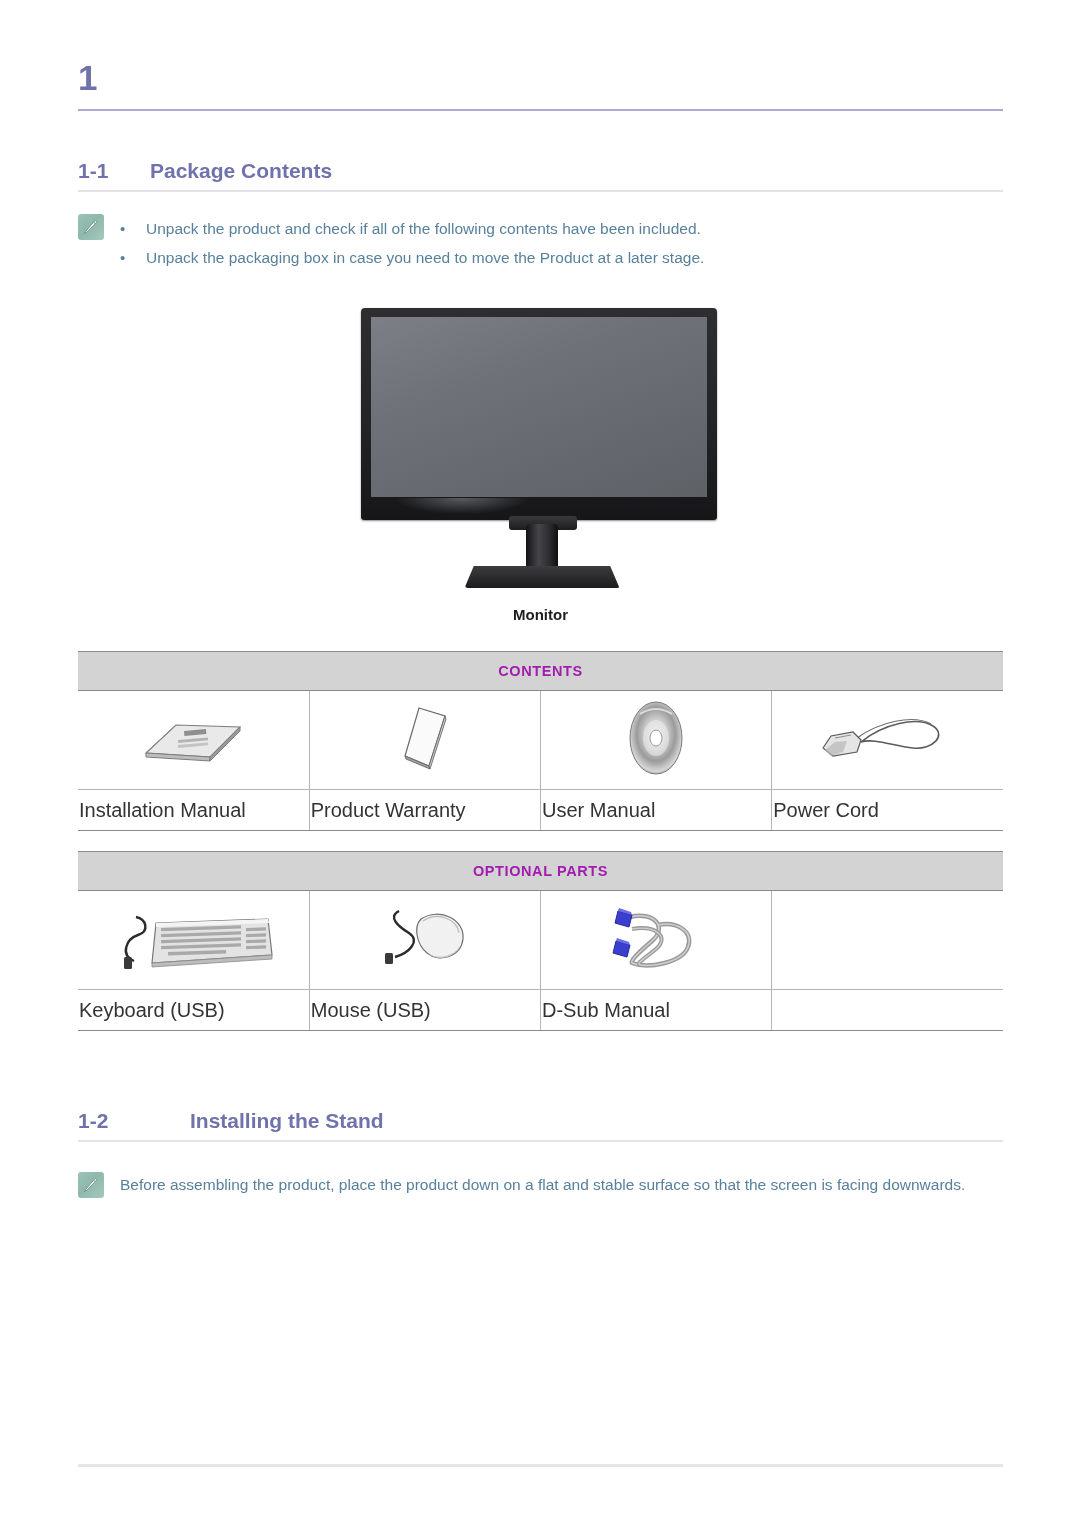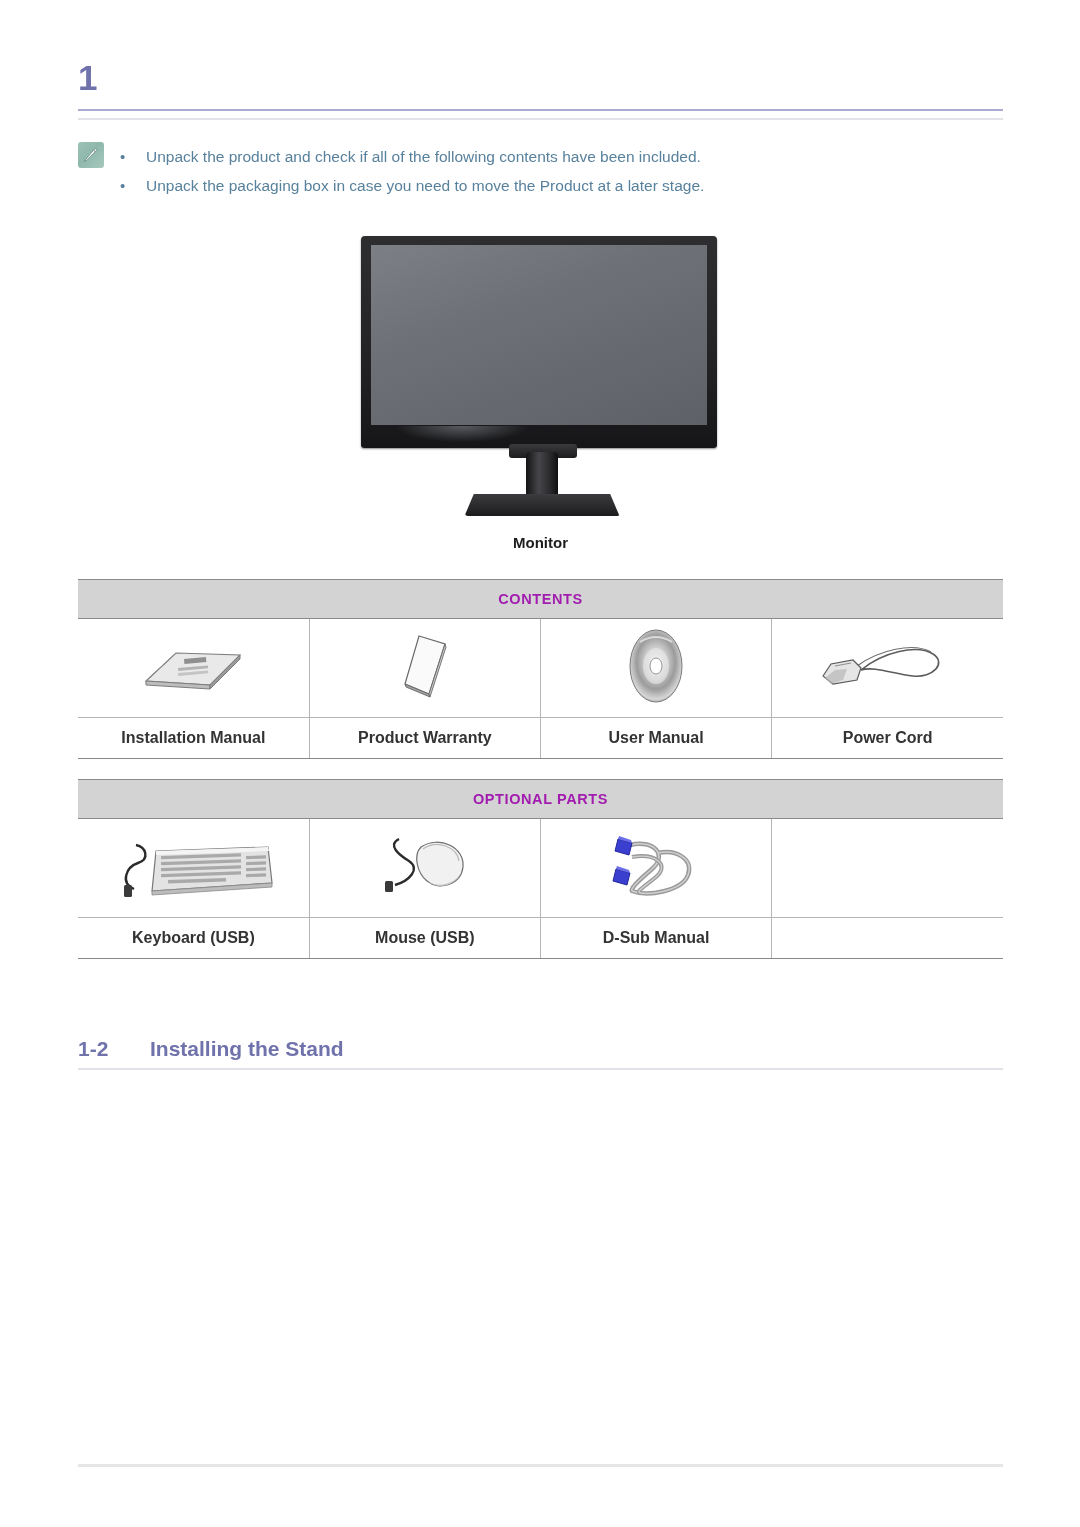--- a/index.html
+++ b/index.html
@@ -57,21 +57,21 @@
     font-weight: bold;
   }
   .section-num { width: 72px; flex: none; }
   .section-rule {
     margin-top: 7px;
     height: 2px;
     background: #e2e2ea;
     width: 925px;
   }
   .sec-1-1 { margin-top: 48px; }
-  .sec-1-2 { margin-top: 0px; }
+  .sec-1-2 { margin-top: 0px; gap: 40px; }
 
   
   .note {
     display: flex;
     align-items: flex-start;
   }
   .note-icon {
     flex: none;
     width: 26px;
     height: 26px;
@@ -194,25 +194,23 @@
     border-right: 1px solid #b5b5b5;
     border-bottom: 1px solid #b5b5b5;
     text-align: center;
     vertical-align: middle;
   }
   .parts-table .img-row td:last-child { border-right: none; }
   .parts-table .lbl-row td {
     height: 38px;
     border-right: 1px solid #b5b5b5;
     border-bottom: 1.5px solid #8a8a8a;
-    text-align: center;
     vertical-align: middle;
-    font-size: 16px;
+    font-size: 20px;
     color: #333333;
-    font-weight: bold;
   }
   .parts-table .lbl-row td:last-child { border-right: none; }
 
   .tbl-contents { margin-top: 28px; }
   .tbl-optional { margin-top: 20px; }
 
   .cell-img { display: inline-block; line-height: 0; }
 
   
   .footer-rule {
@@ -232,20 +230,24 @@
 <body>
 
 <div class="page">
   <div class="content">
 
     <div class="chapter">
       <span class="chapter-num">1</span>
     </div>
     <div class="chapter-rule"></div>
 
+    <div class="section sec-1-1">
+      <span class="section-num">1-1</span>
+      <span>Package Contents</span>
+    </div>
     <div class="section-rule"></div>
 
     <div class="note note-1">
       <span class="note-icon">
         <svg width="18" height="18" viewBox="0 0 18 18" aria-hidden="true">
           <path d="M3.2 14.1 L2.4 15.6 L4.0 14.9 L13.2 5.7 L11.6 4.1 Z" fill="#ffffff" stroke="#6d8f85" stroke-width="0.9" stroke-linejoin="round"></path>
           <path d="M11.6 4.1 L13.2 5.7 L14.4 4.5 C14.9 4.0 14.9 3.3 14.4 2.9 C14.0 2.4 13.3 2.4 12.8 2.9 Z" fill="#e8f0ed" stroke="#6d8f85" stroke-width="0.9" stroke-linejoin="round"></path>
           <path d="M3.2 14.1 L4.0 14.9" stroke="#6d8f85" stroke-width="0.9"></path>
         </svg>
       </span>
@@ -411,17 +413,27 @@
       </table>
 
     <div class="spacer-1-2"></div>
 
     <div class="section sec-1-2">
       <span class="section-num">1-2</span>
       <span>Installing the Stand</span>
     </div>
     <div class="section-rule"></div>
 
+    <div class="note note-2">
+      <span class="note-icon">
+        <svg width="18" height="18" viewBox="0 0 18 18" aria-hidden="true">
+          <path d="M3.2 14.1 L2.4 15.6 L4.0 14.9 L13.2 5.7 L11.6 4.1 Z" fill="#ffffff" stroke="#6d8f85" stroke-width="0.9" stroke-linejoin="round"></path>
+          <path d="M11.6 4.1 L13.2 5.7 L14.4 4.5 C14.9 4.0 14.9 3.3 14.4 2.9 C14.0 2.4 13.3 2.4 12.8 2.9 Z" fill="#e8f0ed" stroke="#6d8f85" stroke-width="0.9" stroke-linejoin="round"></path>
+          <path d="M3.2 14.1 L4.0 14.9" stroke="#6d8f85" stroke-width="0.9"></path>
+        </svg>
+      </span>
+      <span class="note-single">Before assembling the product, place the product down on a flat and stable surface so that the screen is facing downwards.</span>
+    </div>
 
   </div>
 
   <div class="footer-rule"></div>
 </div>
 
 </body></html>

